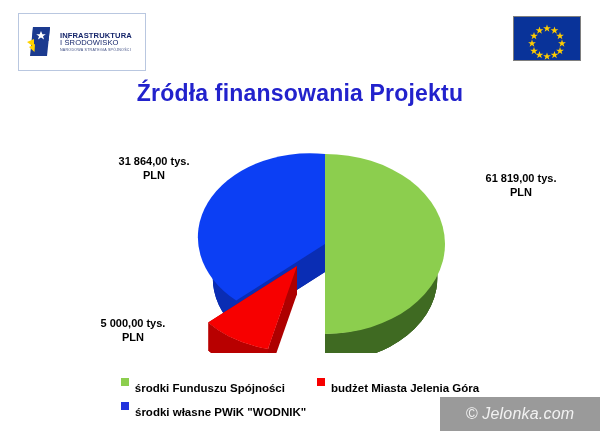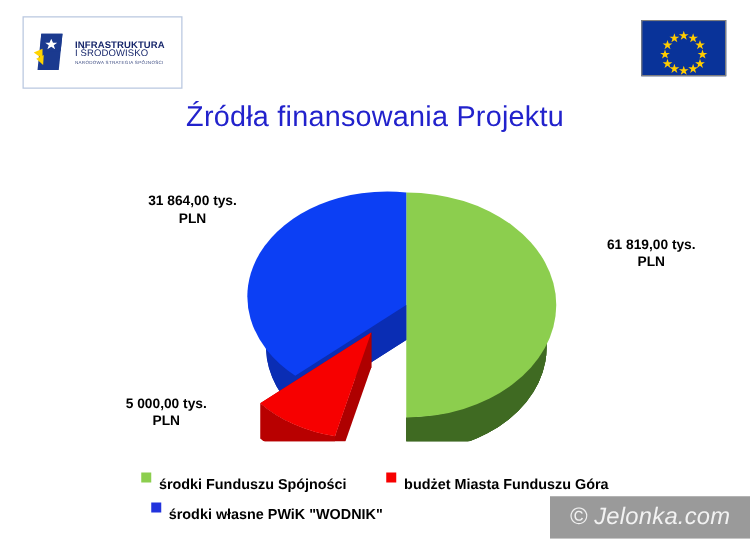--- a/index.html
+++ b/index.html
@@ -86,21 +86,21 @@
   }
 
   
   .title {
     position: absolute;
     left: 0;
     top: 80px;
     width: 600px;
     text-align: center;
     font-size: 23px;
-    font-weight: normal;
+    font-weight: bold;
     color: #2222cc;
     letter-spacing: 0.2px;
   }
 
   
   .chart-area {
     position: absolute;
     left: 0;
     top: 120px;
     width: 600px;
@@ -115,21 +115,21 @@
   .dlabel {
     position: absolute;
     font-size: 11px;
     font-weight: bold;
     color: #000000;
     text-align: center;
     line-height: 1.25;
     white-space: nowrap;
   }
   .dlabel-blue  { left: 88px;  top: 35px; width: 132px; }
-  .dlabel-green { left: 455px; top: 70px; width: 132px; }
+  .dlabel-green { left: 455px; top: 52px; width: 132px; }
   .dlabel-red   { left: 62px;  top: 197px; width: 142px; }
 
   
   .legend {
     position: absolute;
     left: 0;
     top: 370px;
     width: 600px;
   }
   .legend-row {
@@ -163,21 +163,21 @@
     left: 440px;
     top: 397px;
     width: 160px;
     height: 34px;
     background: #9a9a9a;
     display: flex;
     align-items: center;
     justify-content: center;
   }
   .watermark-text {
-    font-size: 19px;
+    font-size: 16px;
     font-style: italic;
     color: #f2f2f2;
     letter-spacing: 0.2px;
     white-space: nowrap;
   }
 </style>
 </head>
 <body>
 
 <div id="slide">
@@ -284,21 +284,21 @@
   </div>
 
   <div class="legend">
     <div class="legend-row">
       <div class="legend-item">
         <span class="legend-swatch" style="background:#8CCE4E"></span>
         <span class="legend-label">środki Funduszu Spójności</span>
       </div>
       <div class="legend-item">
         <span class="legend-swatch" style="background:#F70000"></span>
-        <span class="legend-label">budżet Miasta Funduszu Góra</span>
+        <span class="legend-label">budżet Miasta Jelenia Góra</span>
       </div>
     </div>
     <div class="legend-row" style="justify-content:flex-start;padding-left:121px;">
       <div class="legend-item" style="margin:0;">
         <span class="legend-swatch" style="background:#2233DD"></span>
         <span class="legend-label">środki własne PWiK "WODNIK"</span>
       </div>
     </div>
   </div>
 

